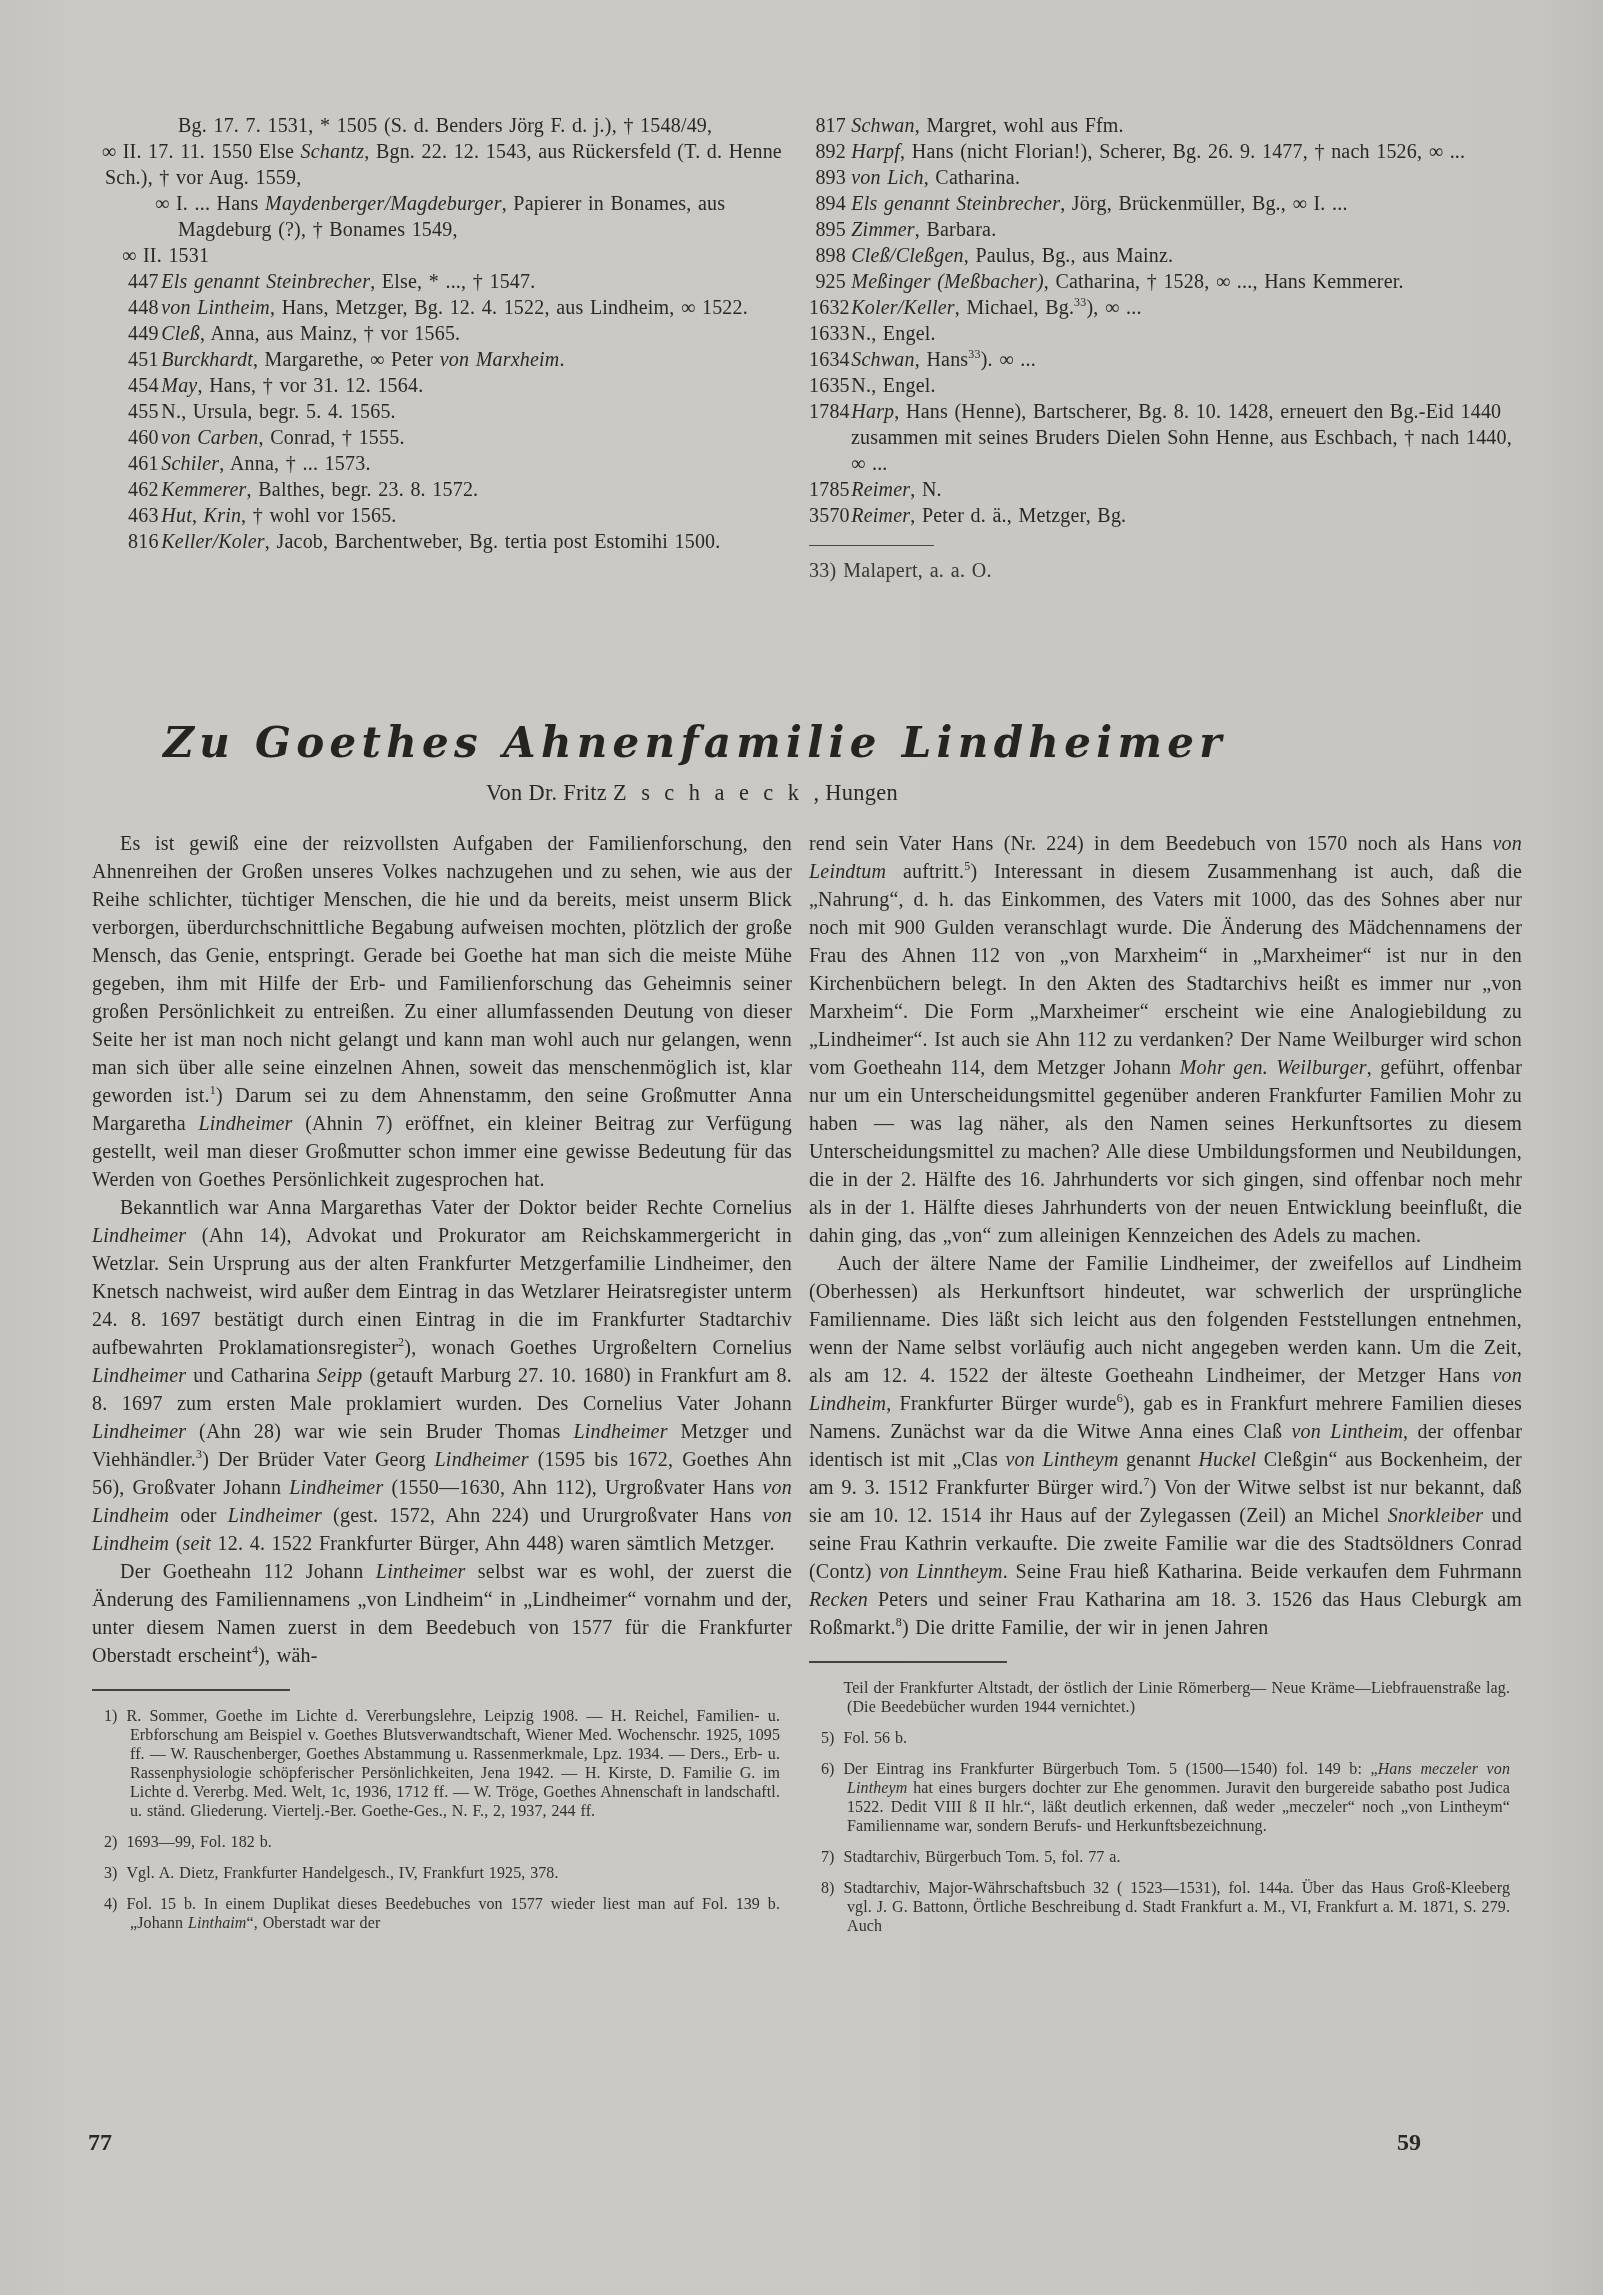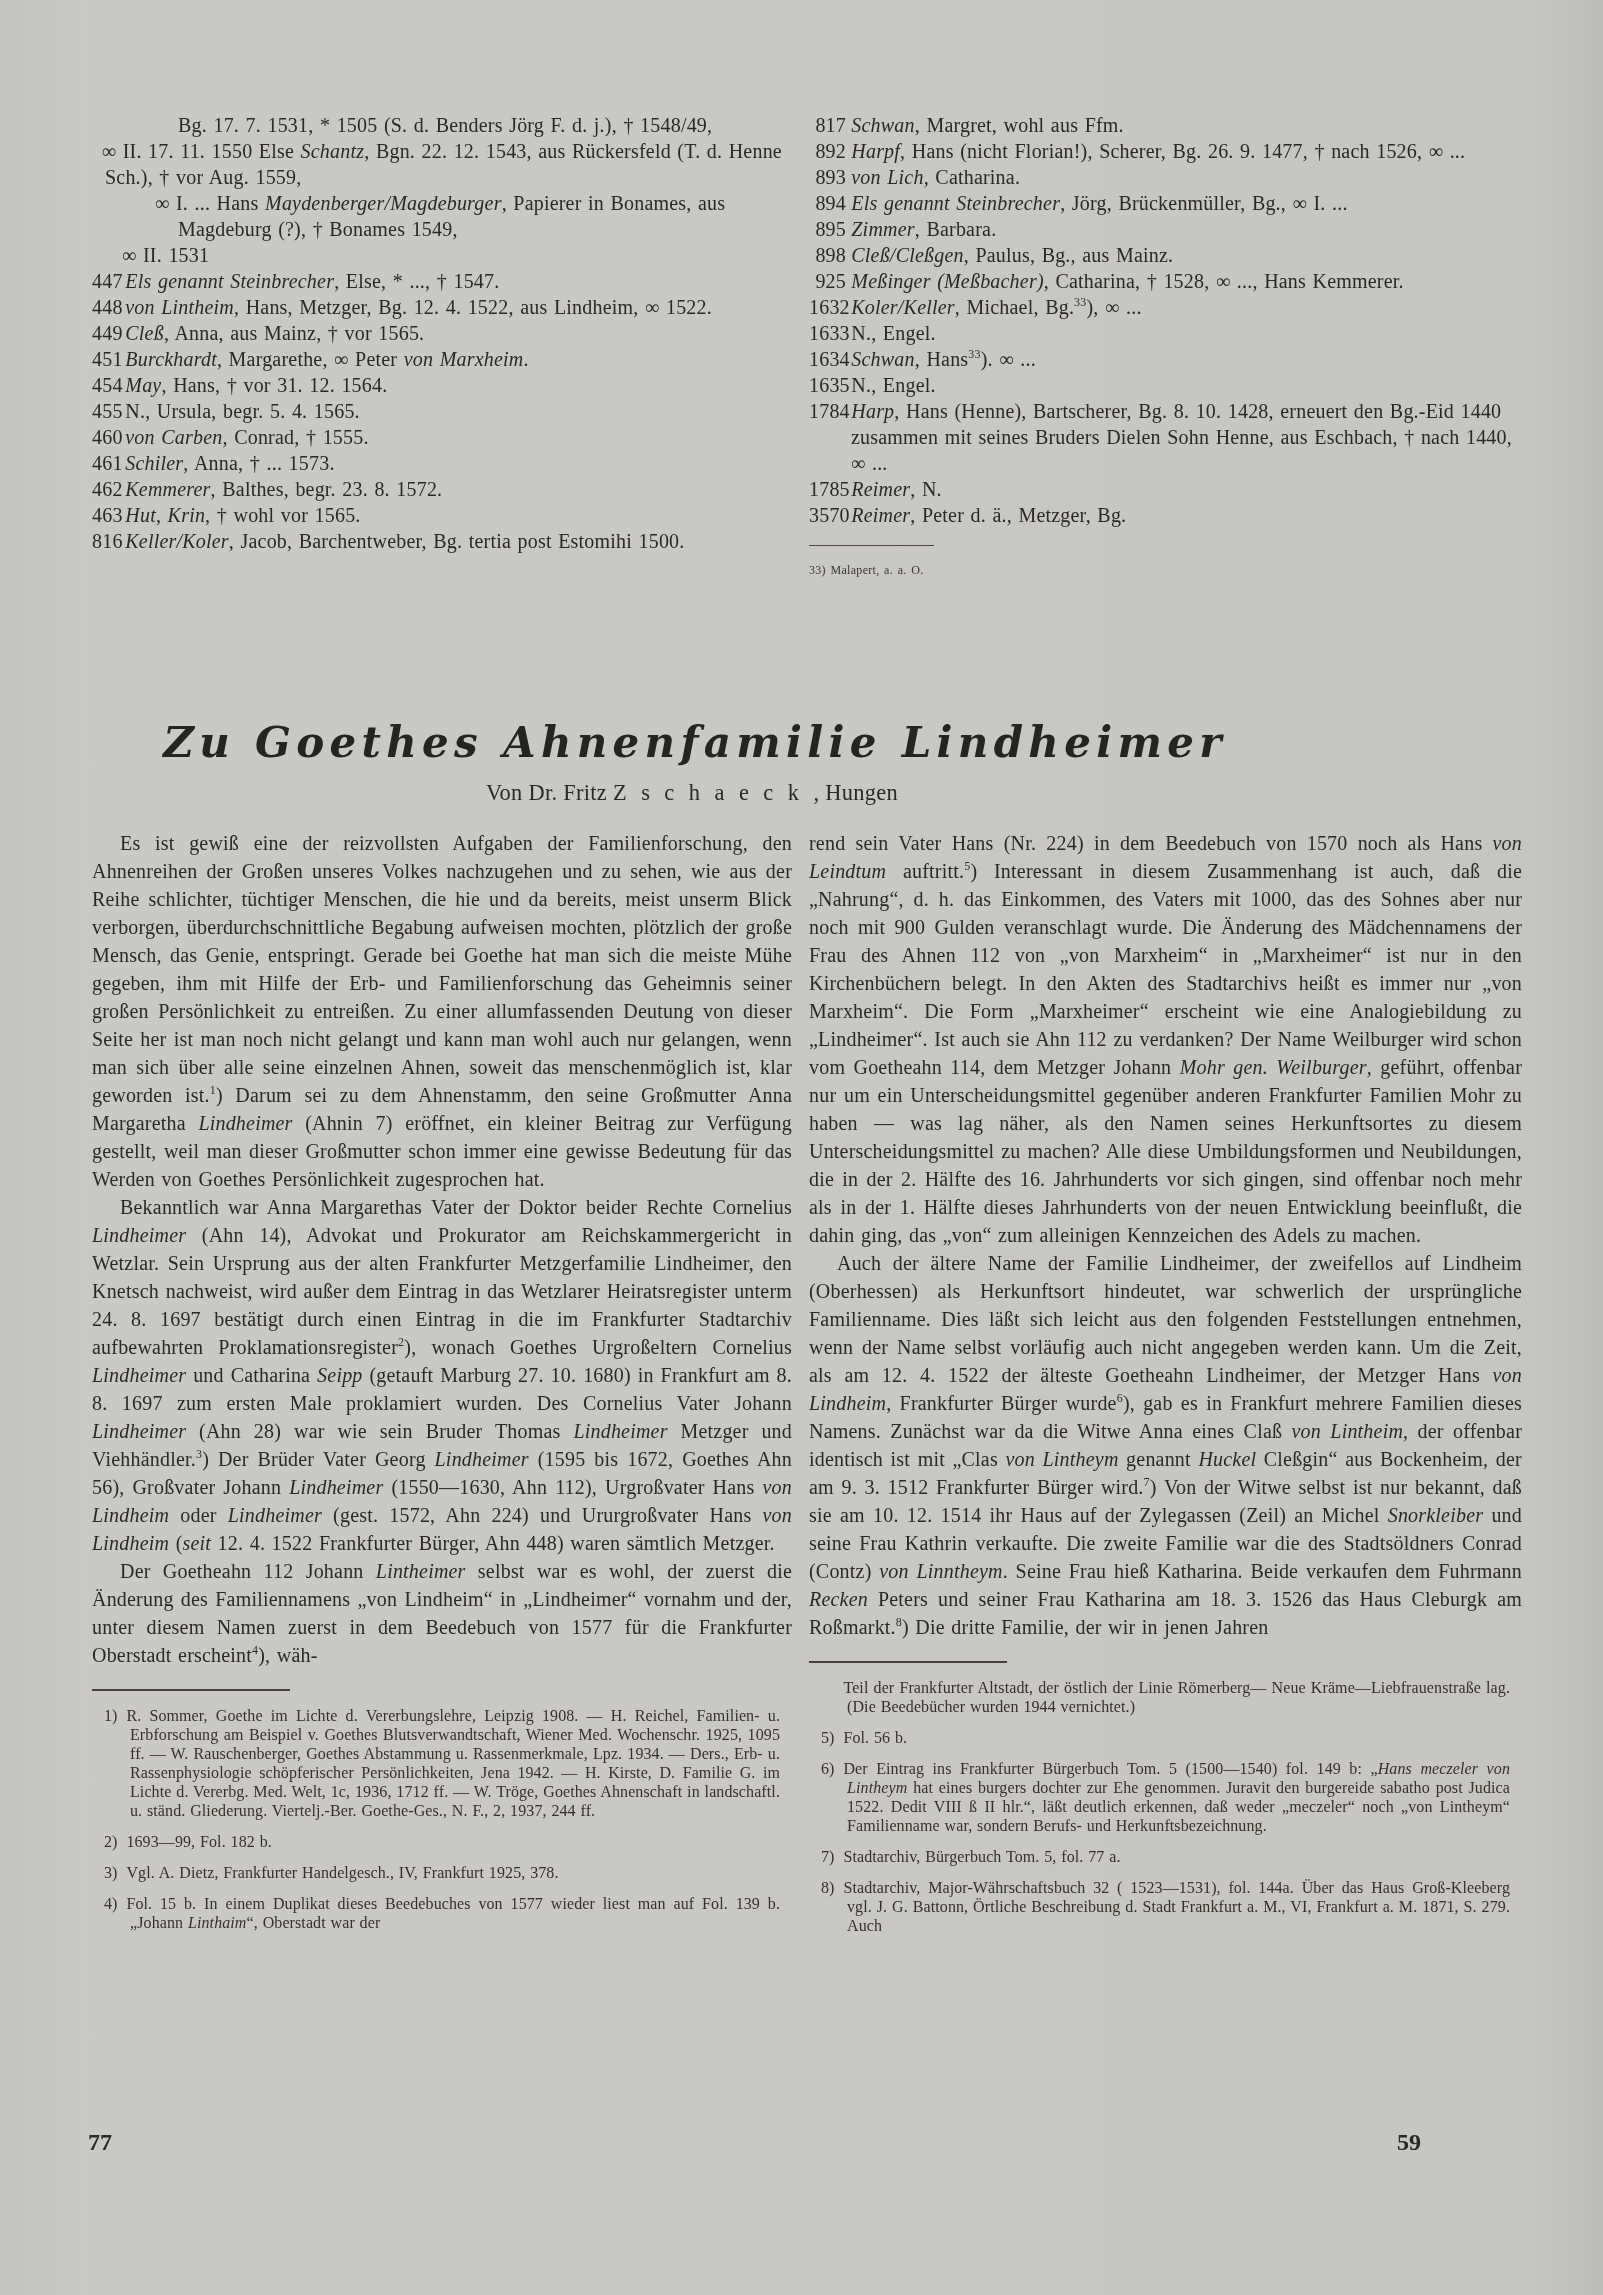--- a/index.html
+++ b/index.html
@@ -16,29 +16,29 @@
   
   .geneal-col{
     position:absolute;
     font-size:20px;line-height:26px;letter-spacing:0.2px;word-spacing:1.3px;
     text-align:left;
   }
   .gl{left:92px;top:112px;width:698px;}
   .gr{left:809px;top:112px;width:721px;}
   .entry{margin:0;}
   .gl .entry{padding-left:33px;text-indent:-33px;}
-  .gl .entry .num{display:inline-block;width:28px;padding-right:5.3px;text-indent:0;}
+  .gl .entry .num{display:inline-block;width:28px;padding-right:5.3px;text-indent:0;margin-left:36px;}
   .gr .entry{padding-left:42px;text-indent:-42px;}
   .gr .entry .num{display:inline-block;width:37px;padding-right:5.3px;text-align:right;text-indent:0;}
   .entry.c-deep{padding-left:86px;text-indent:0;}
   .entry.c-deep2{padding-left:86px;text-indent:-23px;}
   .entry.c-mid{padding-left:13px;text-indent:-3.3px;}
   .entry.c-shallow{padding-left:30px;text-indent:0;}
   .small-rule{width:125px;border-top:1.3px solid #4a4742;margin:17px 0 10.5px 0;}
-  .fn33{font-size:12px;letter-spacing:0.3px;color:#3a3733;}
+  .fn33{font-size:20px;letter-spacing:0.3px;color:#3a3733;}
   
   .title{
     position:absolute;left:0;top:718px;width:1390px;margin:0;
     text-align:center;
     font-family:"DejaVu Serif","Liberation Serif",serif;
     font-size:42px;font-weight:bold;letter-spacing:5.3px;color:#262420;font-style:italic;
   }
   .byline{
     position:absolute;left:0;top:780px;width:1384px;
     text-align:center;font-size:22.4px;letter-spacing:0.3px;

